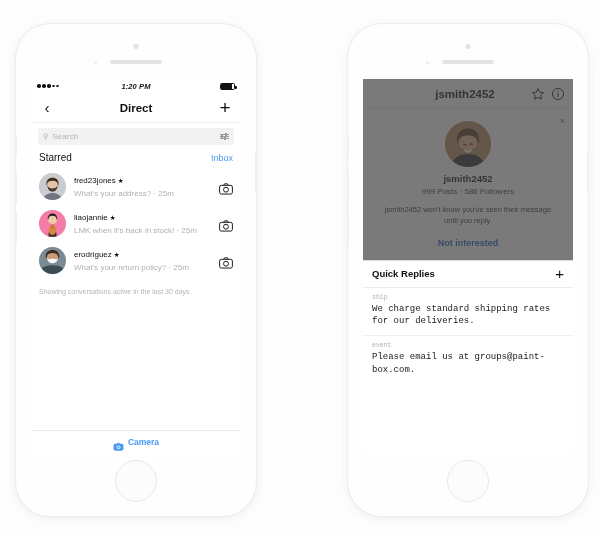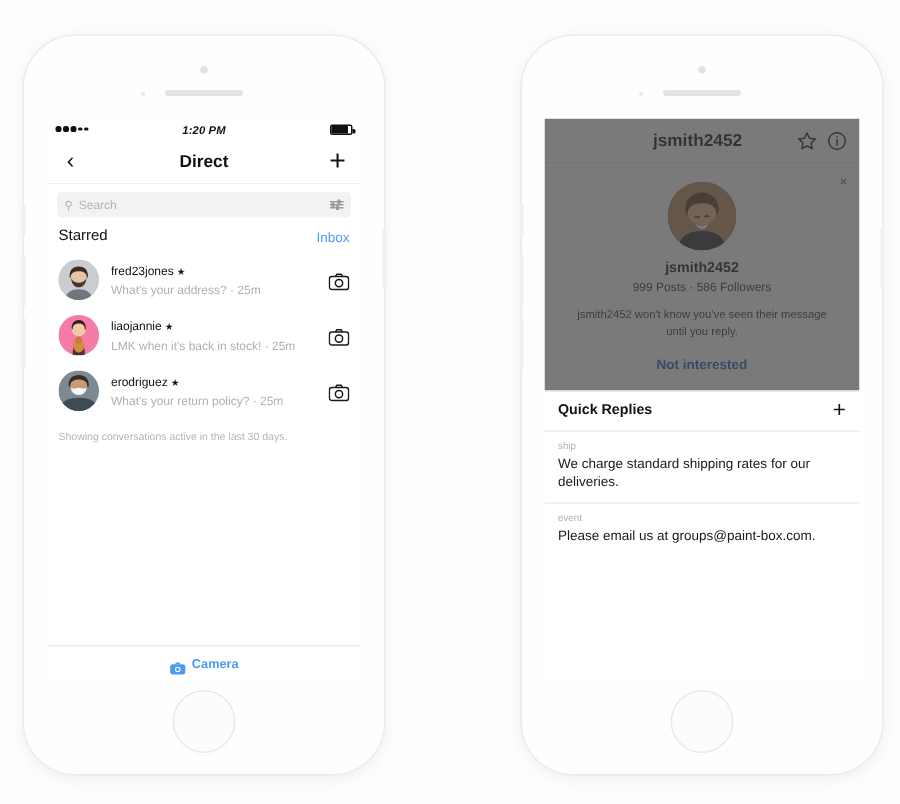--- a/index.html
+++ b/index.html
@@ -142,21 +142,21 @@
   .p-name { font-size: 9.5px; font-weight: bold; color: #111; }
   .p-stats { font-size: 8px; color: #333; margin-top: 3px; }
   .p-note { font-size: 7.5px; color: #333; margin-top: 9px; line-height: 1.45; padding: 0 6px; }
   .p-action { font-size: 9px; font-weight: bold; color: #1f5fbf; margin-top: 11px; }
 
   
   .qr-sheet { background: #fff; border-top: 1px solid #d9d9d9; }
   .qr-head { display: flex; align-items: flex-start; padding: 7px 9px; border-bottom: 1px solid #ececec; }
   .qr-head .qr-title { flex: 1; font-size: 9.5px; font-weight: bold; color: #111; }
   .qr-head .qr-plus { font-size: 15px; font-weight: 300; line-height: .8; color: #111; }
-  .qr-item { padding: 6px 9px 7px; border-bottom: 1px solid #efefef; }
+  .qr-item { padding: 6px 9px 7px; border-bottom: 1px solid #efefef; font-family: Liberation Mono, monospace; }
   .qr-item:last-child { border-bottom: none; }
   .qr-key { font-size: 6.5px; color: #b0b0b0; margin-bottom: 2px; }
   .qr-body { font-size: 9px; color: #1a1a1a; line-height: 1.4; }
 </style>
 </head>
 <body>
 
 <div class="stage">
 
   <div class="phone left">

